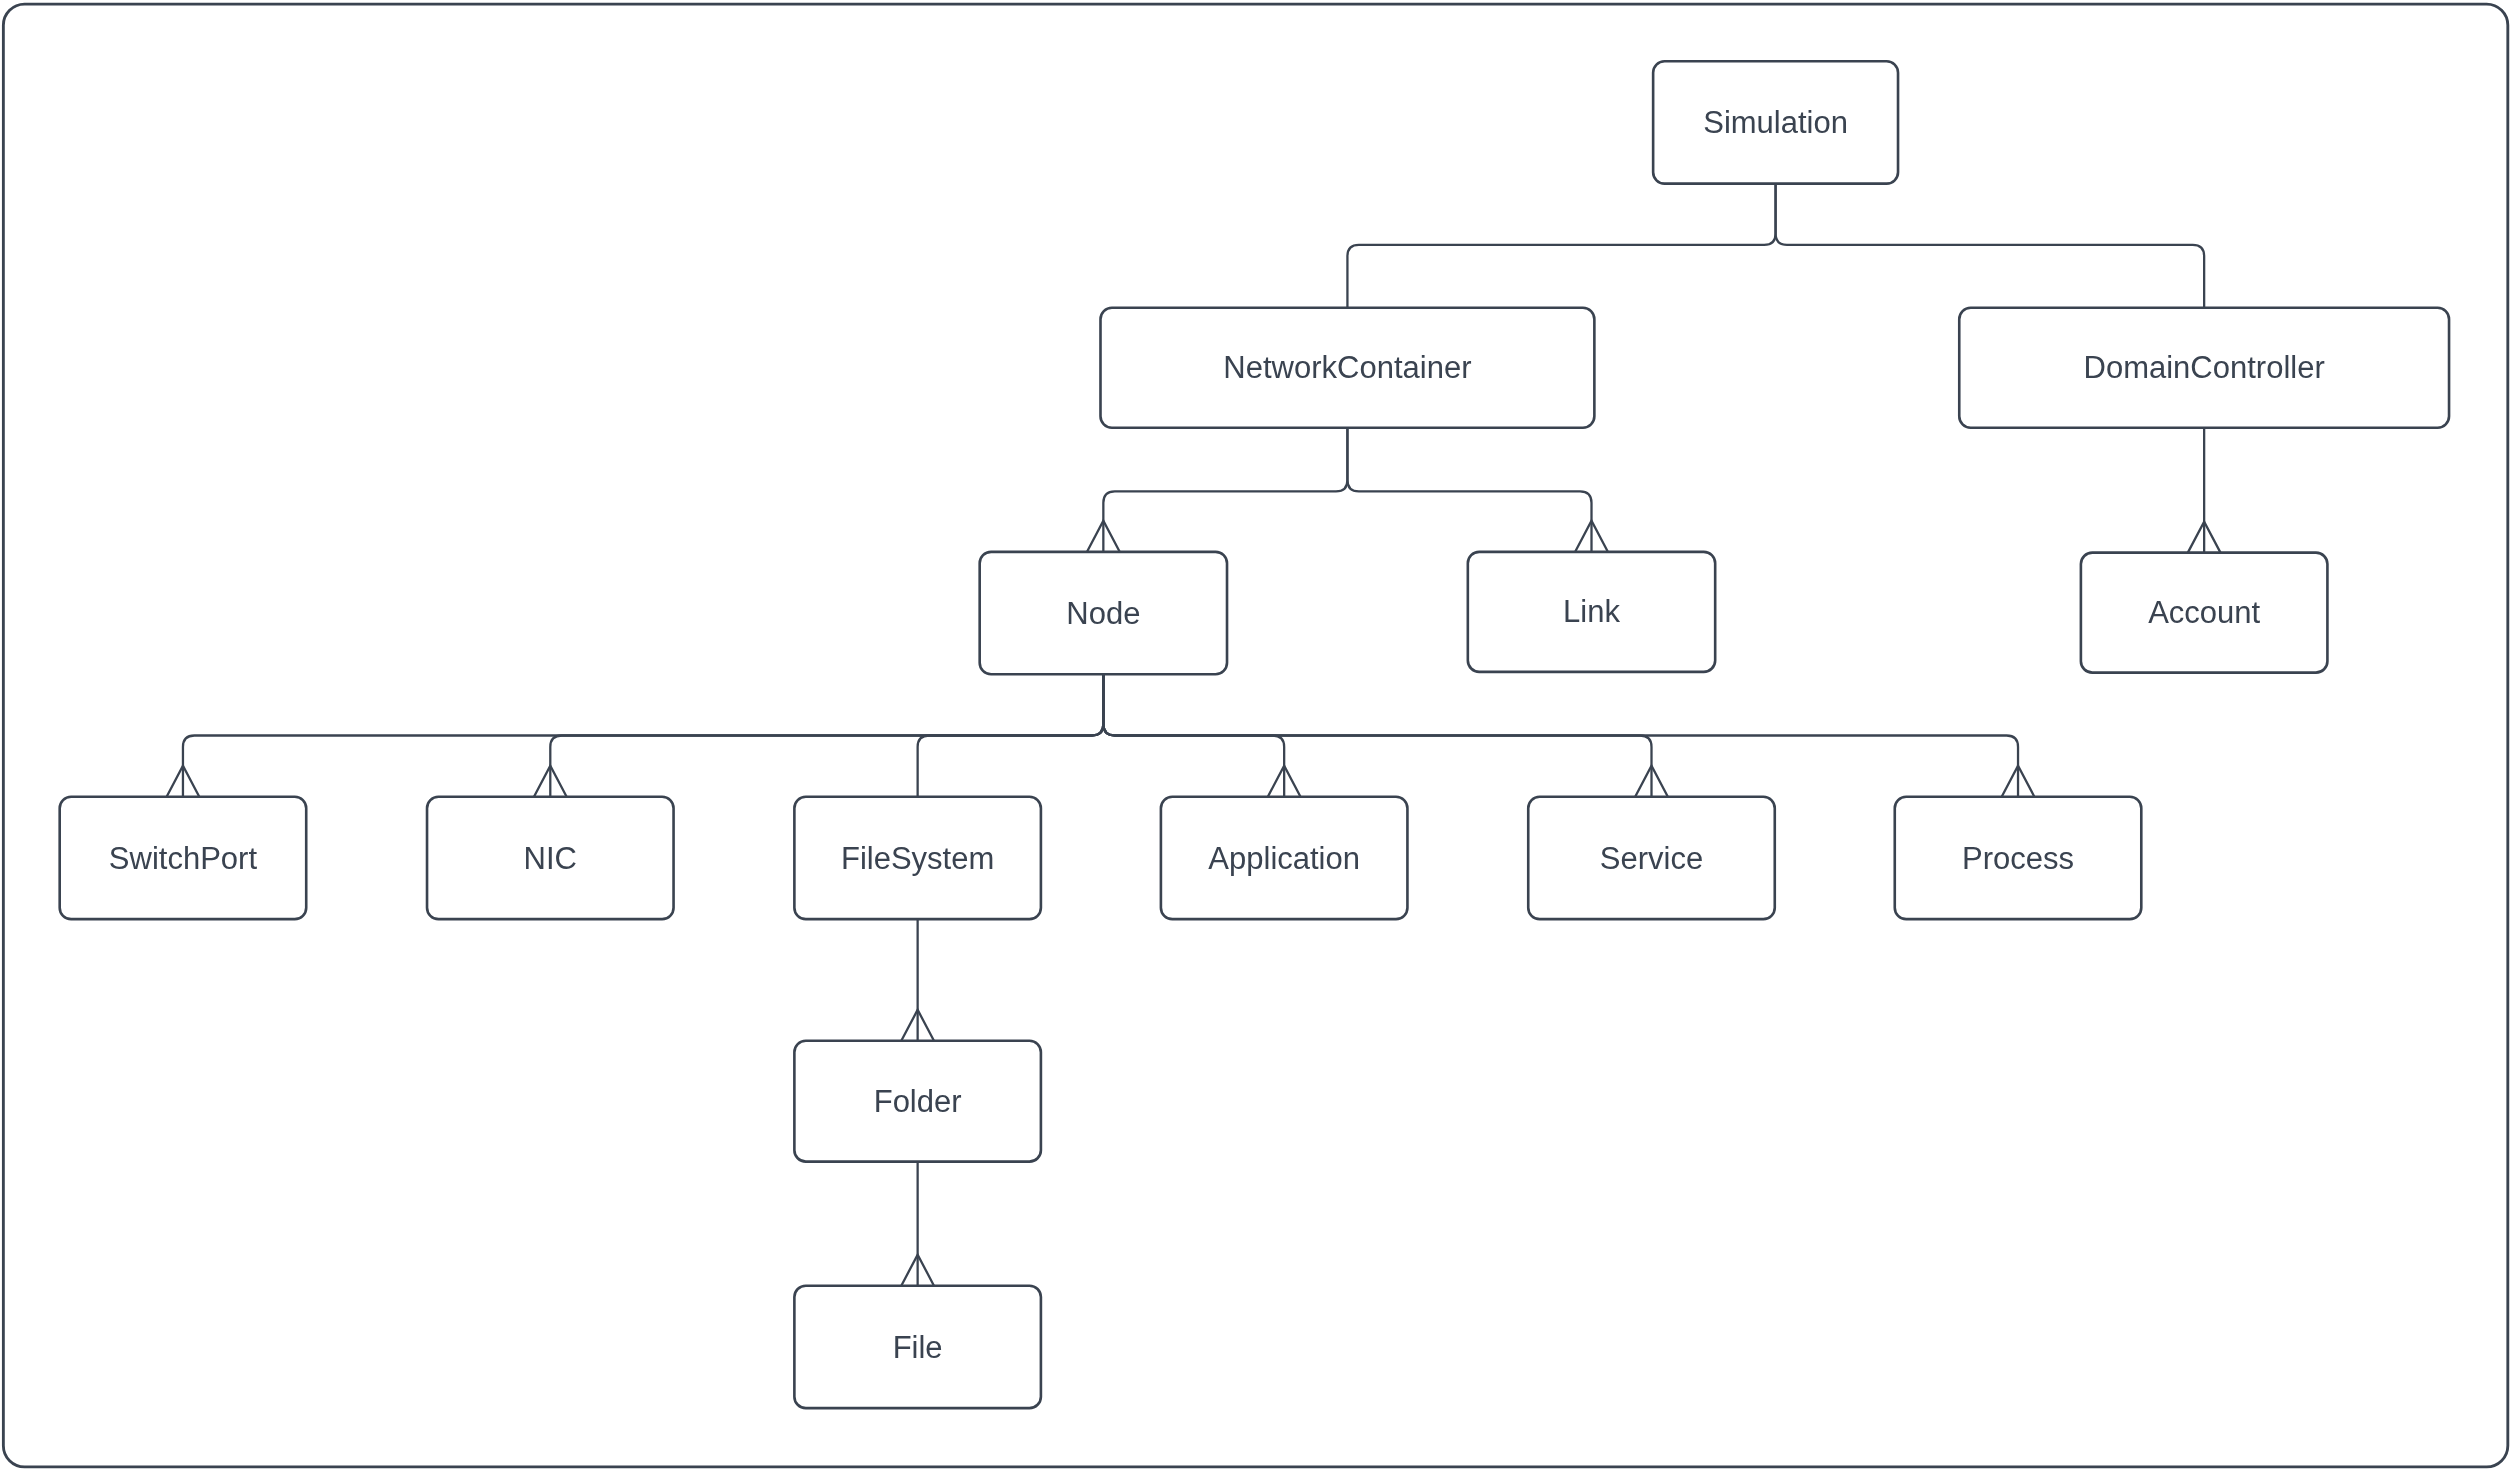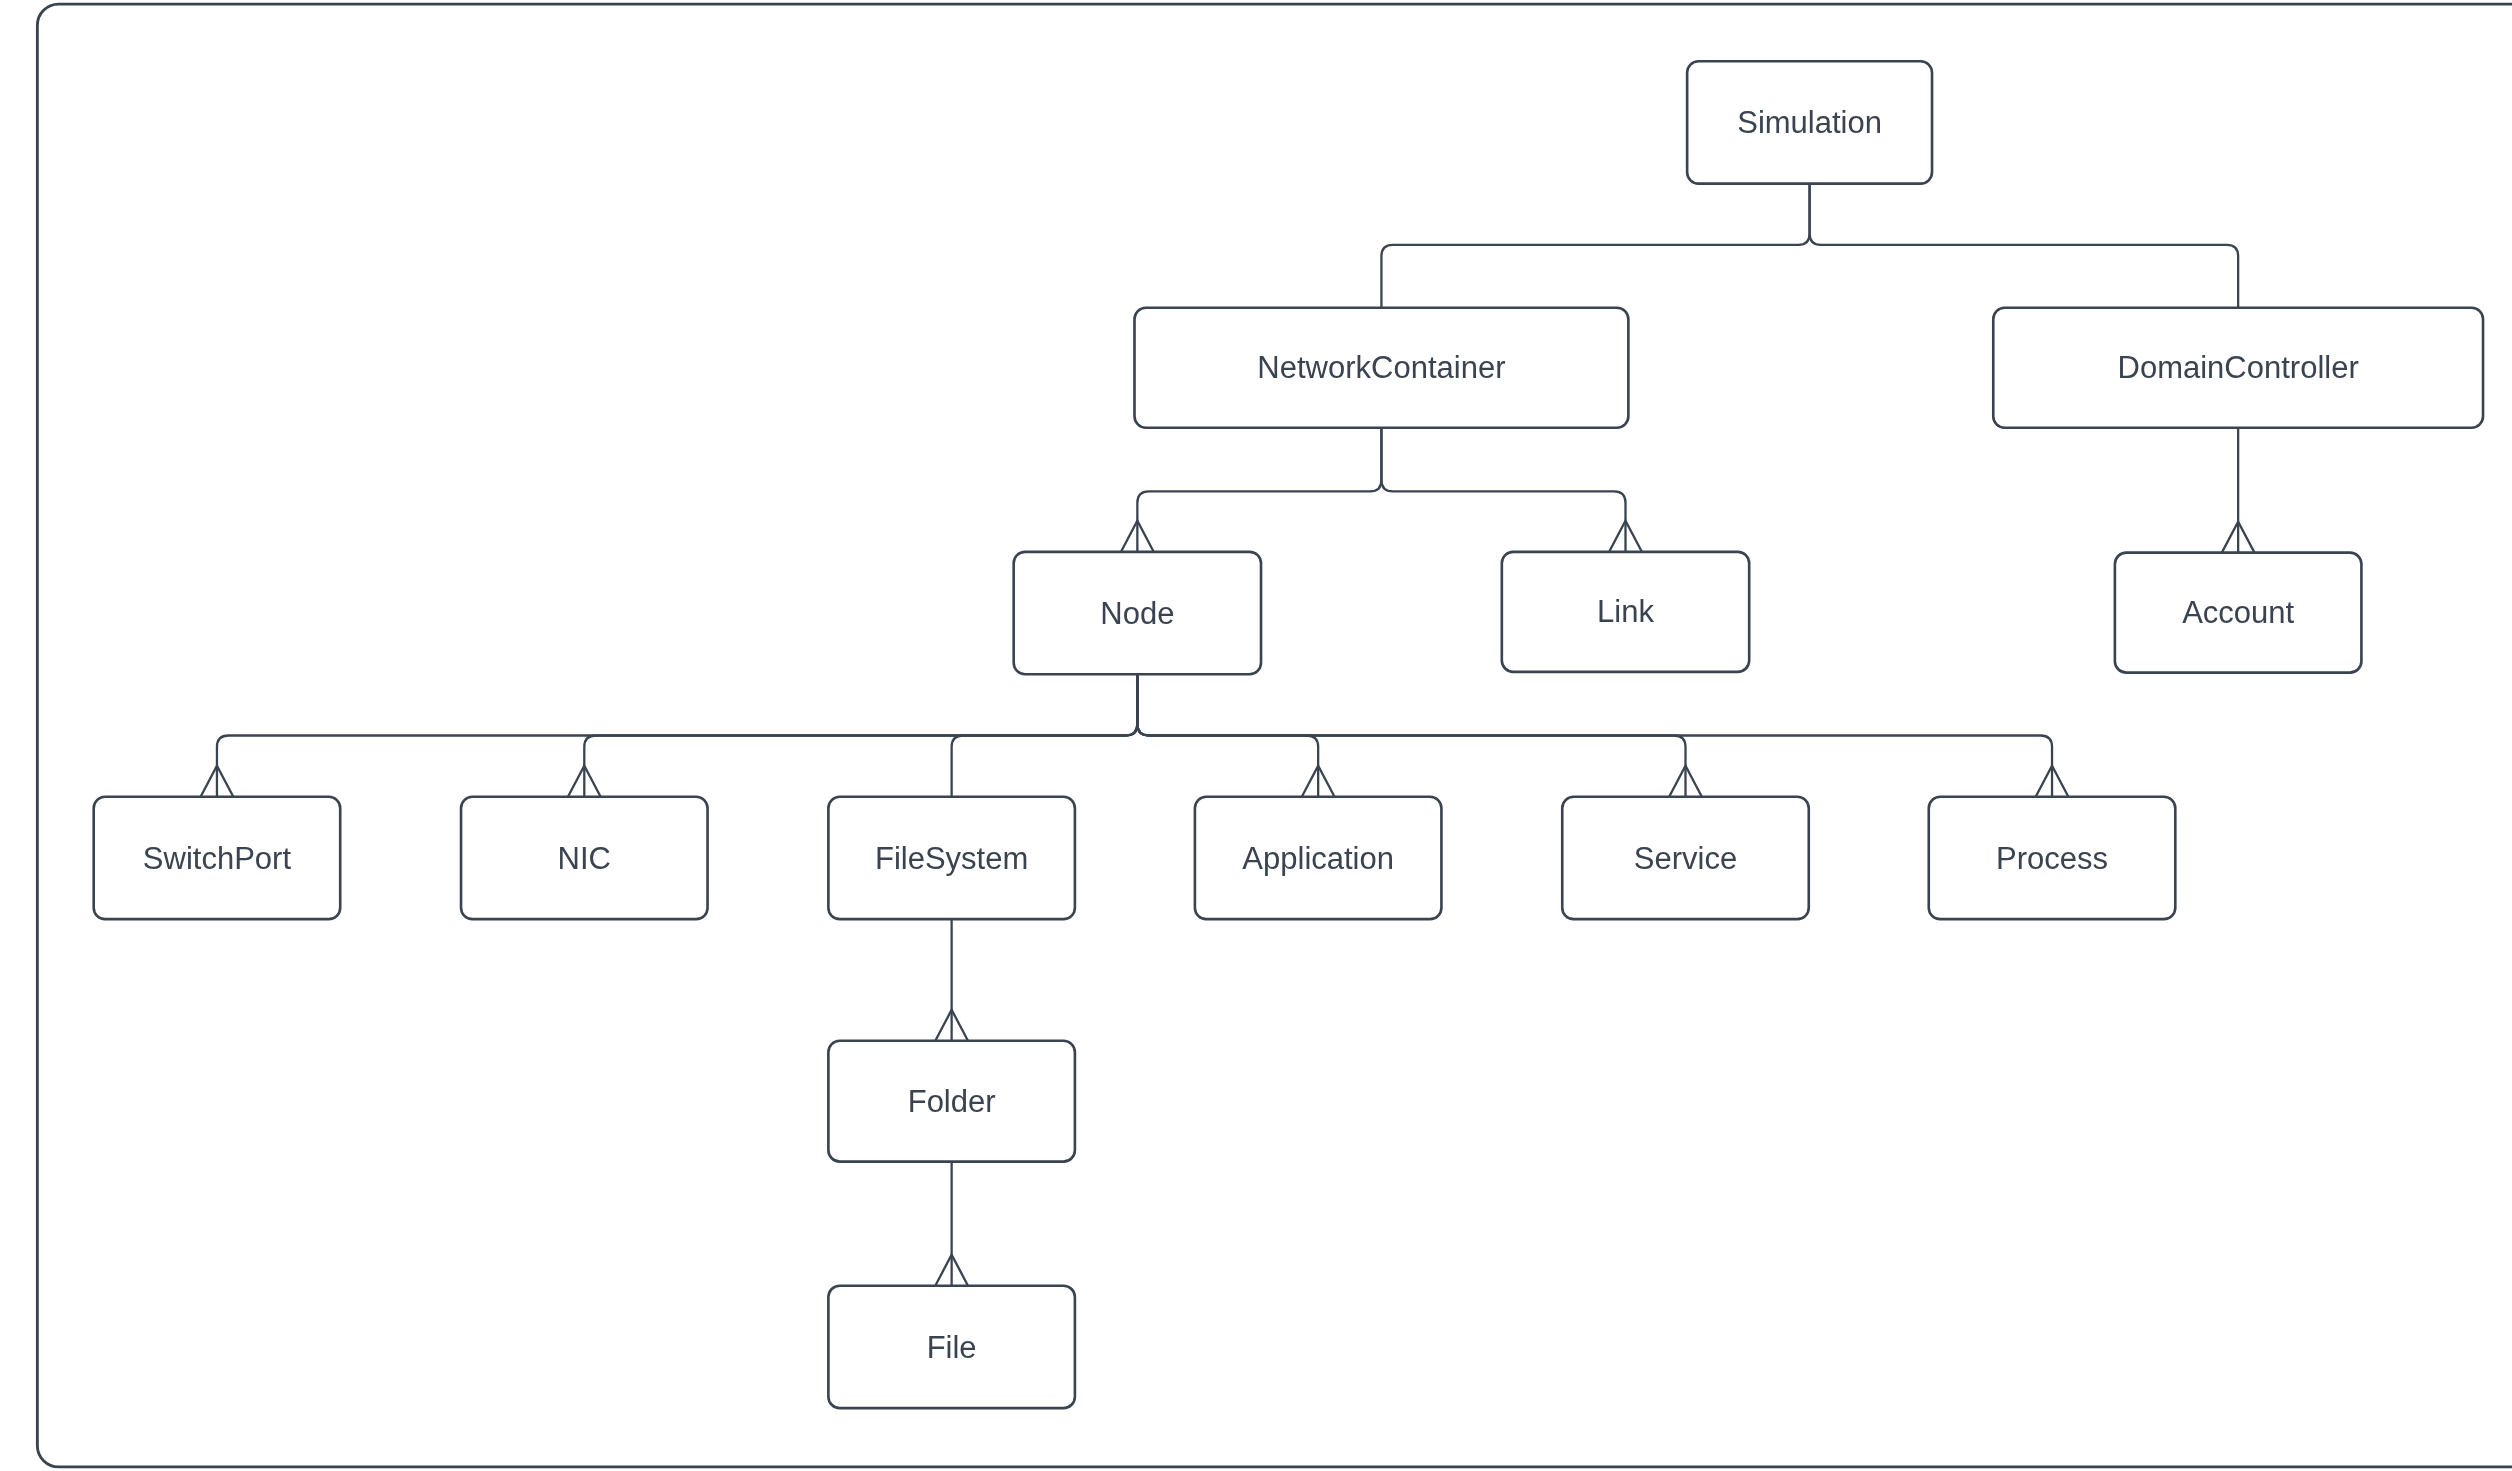--- a/index.html
+++ b/index.html
@@ -8,21 +8,20 @@
     background: #ffffff;
     width: 2512px;
     height: 1471px;
     overflow: hidden;
   }
   .canvas-wrap {
     position: relative;
     width: 2256px;
     height: 1471px;
     background: #ffffff;
-    padding-left: 34px;
   }
   svg.diagram {
     display: block;
     width: 2512px;
     height: 1471px;
   }
   svg.diagram text {
     font-family: "Liberation Sans", "DejaVu Sans", sans-serif;
     font-size: 38px;
     text-anchor: middle;

